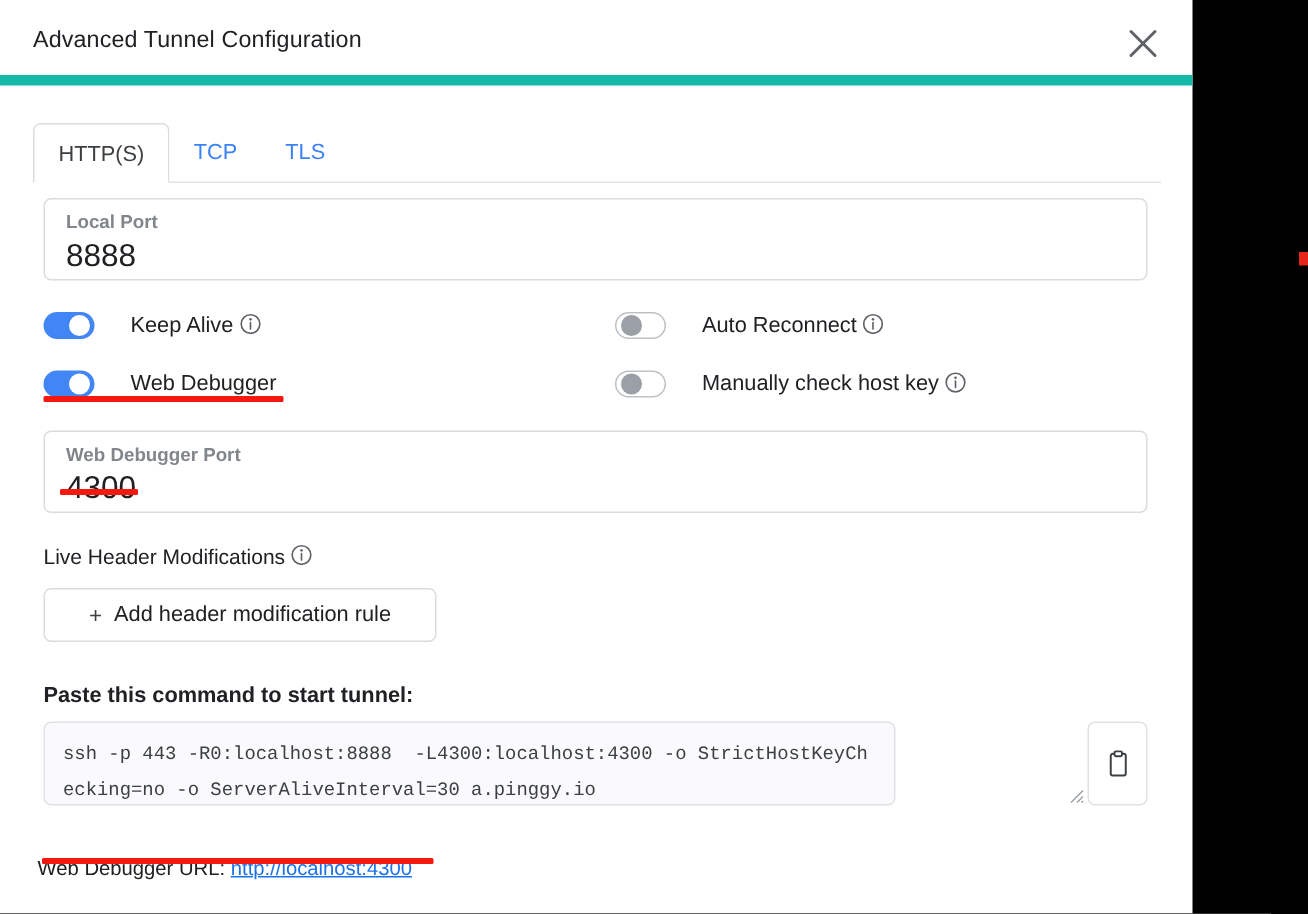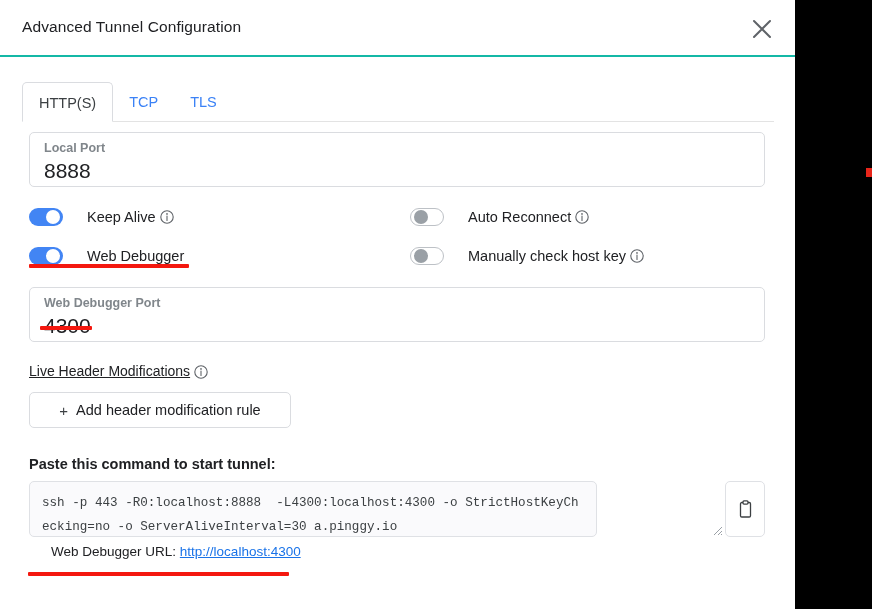--- a/index.html
+++ b/index.html
@@ -26,21 +26,21 @@
     left: 0;
     top: 0;
     width: 795px;
     height: 609px;
     background: #ffffff;
     box-sizing: border-box;
   }
   .dlg-header {
     position: relative;
     height: 57px;
-    border-bottom: 2px solid #14b8a6;
+    border-bottom: 7px solid #14b8a6;
     box-sizing: border-box;
   }
   .dlg-title {
     position: absolute;
     left: 22px;
     top: 18px;
     font-size: 15.5px;
     color: #202124;
     letter-spacing: .1px;
   }
@@ -160,22 +160,21 @@
     color: #5f6368;
   }
   .info-icon svg { display: block; }
 
   
   .section-head {
     position: absolute;
     font-size: 14px;
     color: #202124;
     display: flex;
-    align-items: flex-end;
-    text-decoration: underline;
+    align-items: flex-start;
   }
   .outline-btn {
     position: absolute;
     box-sizing: border-box;
     border: 1px solid #dadce0;
     border-radius: 5px;
     background: #ffffff;
     font-size: 14.5px;
     color: #202124;
     display: flex;
@@ -354,21 +353,21 @@
       <path d="M9 1 L1 9 M9 5 L5 9 M9 8 L8 9" stroke="#9aa0a6" stroke-width="1" fill="none"></path>
     </svg>
 
     <div class="copy-btn" style="left:725px; top:481px; width:40px; height:56px;">
       <svg width="17" height="19" viewBox="0 0 17 19" aria-hidden="true">
         <rect x="3.5" y="2.5" width="10" height="14.5" rx="1.3" fill="none" stroke="#3c4043" stroke-width="1.3"></rect>
         <rect x="6" y="0.9" width="5" height="3.2" rx="1" fill="#ffffff" stroke="#3c4043" stroke-width="1.3"></rect>
       </svg>
     </div>
 
-    <div class="url-line" style="left:25px; top:544px;margin-left:26px;">
+    <div class="url-line" style="left:25px; top:571px;">
       <span>Web Debugger URL:</span>
       <span class="url-link">http://localhost:4300</span>
     </div>
 
   </div>
 
   <div class="redline" style="left:29px; top:264px; width:160px; height:4px;"></div>
   <div class="redline" style="left:40px; top:326px; width:52px; height:4px;"></div>
   <div class="redline" style="left:28px; top:572px; width:261px; height:4px;"></div>
   <div class="red-dot" style="left:866px; top:168px; width:6px; height:9px;"></div>

